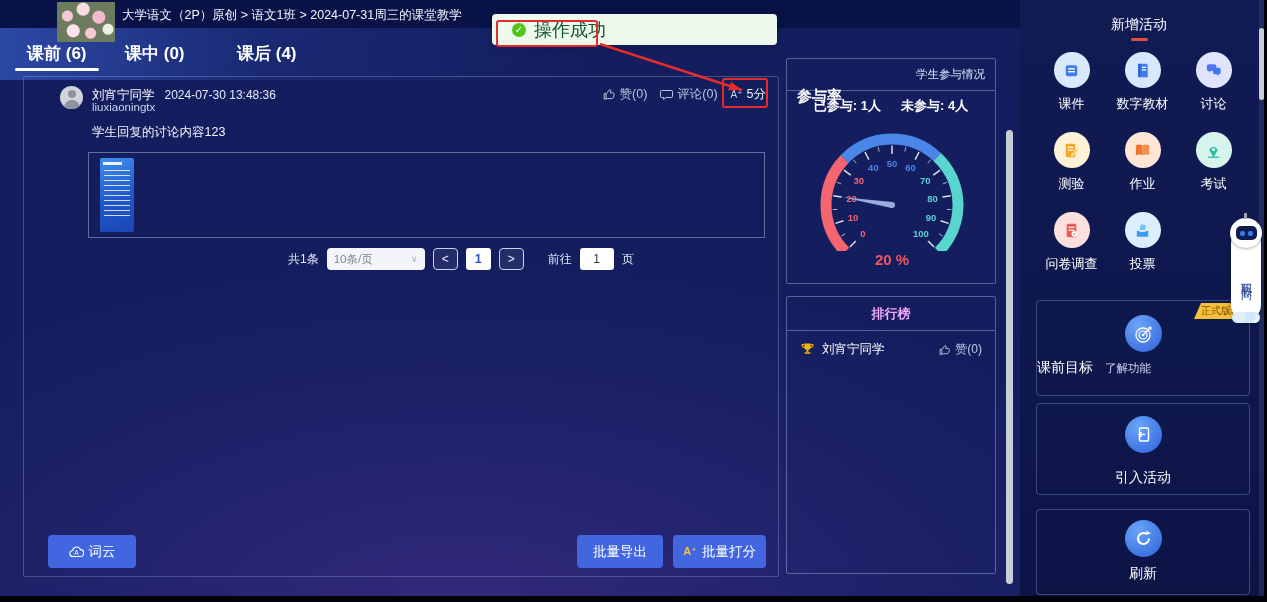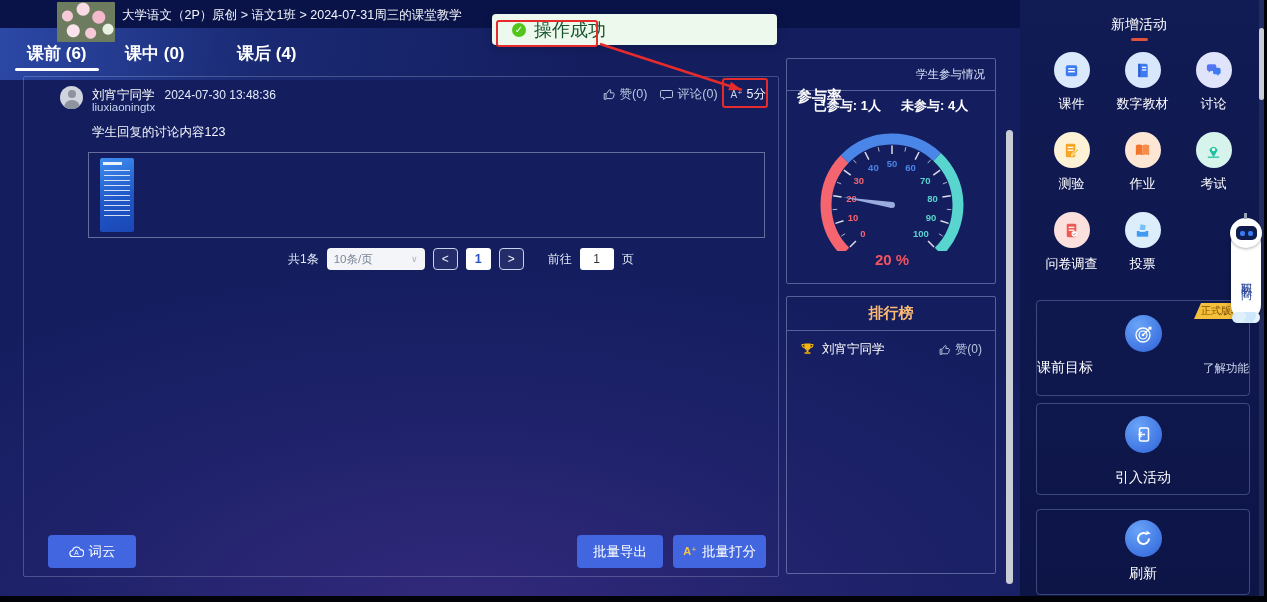--- a/index.html
+++ b/index.html
@@ -68,21 +68,21 @@
 
   
   .panel { position:absolute; border:1px solid rgba(165,182,225,.45); border-radius:2px; }
   .panel-head { display:flex; align-items:center; justify-content:space-between; padding:0 10px;
     border-bottom:1px solid rgba(165,182,225,.45); color:#fff; }
   .pa-title { font-size:15px; font-weight:bold;margin-top:44px; }
   .pa-sub { font-size:11.5px; color:#d8e0f4; }
   .joined-row { position:absolute; left:0; top:38px; width:100%; display:flex; justify-content:center; gap:20px;
     color:#fff; font-size:13px; font-weight:bold; }
   .gauge-value { position:absolute; left:55px; top:192px; width:100px; text-align:center; color:#f2545e; font-size:15px; font-weight:bold; }
-  .lb-head { height:34px; display:flex; align-items:center; justify-content:center; color:#fdba74; font-size:15px; font-weight:bold;
+  .lb-head { height:34px; display:flex; align-items:center; justify-content:center; color:#f0abfc; font-size:13px; font-weight:bold;
     border-bottom:1px solid rgba(165,182,225,.45); }
   .lb-row { position:absolute; left:0; top:44px; width:100%; padding:0 13px; display:flex; align-items:center; justify-content:space-between; }
   .lb-name { display:flex; align-items:center; gap:7px; color:#fff; font-size:12.5px; }
   .lb-likes { display:flex; align-items:center; gap:4px; color:#bac6e0; font-size:12px; cursor:pointer; }
 
   .scroll-inner { position:absolute; left:1006px; top:130px; width:7px; height:454px; background:#c9cdd6; border-radius:4px; cursor:pointer; }
 
   
   .sidebar { position:absolute; left:1020px; top:0; width:247px; height:602px;
     background:linear-gradient(180deg,#111b54 0%, #0d1547 100%); }
@@ -381,21 +381,21 @@
     <div class="sb-box" style="top:300px; height:96px;">
       <span class="ribbon">正式版功能</span>
       <div style="position:absolute; left:88px; top:14px;" class="blue-circle">
         <svg width="22" height="22" viewBox="0 0 22 22">
             <circle cx="10" cy="12" r="7" fill="none" stroke="#fff" stroke-width="1.3"></circle>
             <circle cx="10" cy="12" r="4" fill="none" stroke="#fff" stroke-width="1.2"></circle>
             <circle cx="10" cy="12" r="1.3" fill="#fff"></circle>
             <path d="M10 12L17.5 4.5 M15.5 4.5h2.3v2.3" fill="none" stroke="#fff" stroke-width="1.3"></path>
           </svg>
       </div>
-      <div style="position:absolute; left:0; top:58px; width:100%; display:flex; justify-content:space-between; align-items:baseline; gap:24px;">
+      <div style="position:absolute; left:0; top:58px; width:100%; display:flex; justify-content:flex-start; align-items:baseline; gap:12px;">
         <span class="label">课前目标</span>
         <span class="link-muted">了解功能</span>
       </div>
     </div>
 
     <div class="sb-box" style="top:403px; height:92px;">
       <div style="position:absolute; left:88px; top:12px;" class="blue-circle">
         <svg width="21" height="21" viewBox="0 0 21 21">
             <rect x="6.5" y="4" width="9" height="13" rx="1.5" fill="none" stroke="#fff" stroke-width="1.5"></rect>
             <path d="M12 10.5H6 M8.5 8l-2.5 2.5 2.5 2.5" fill="none" stroke="#fff" stroke-width="1.4"></path>

